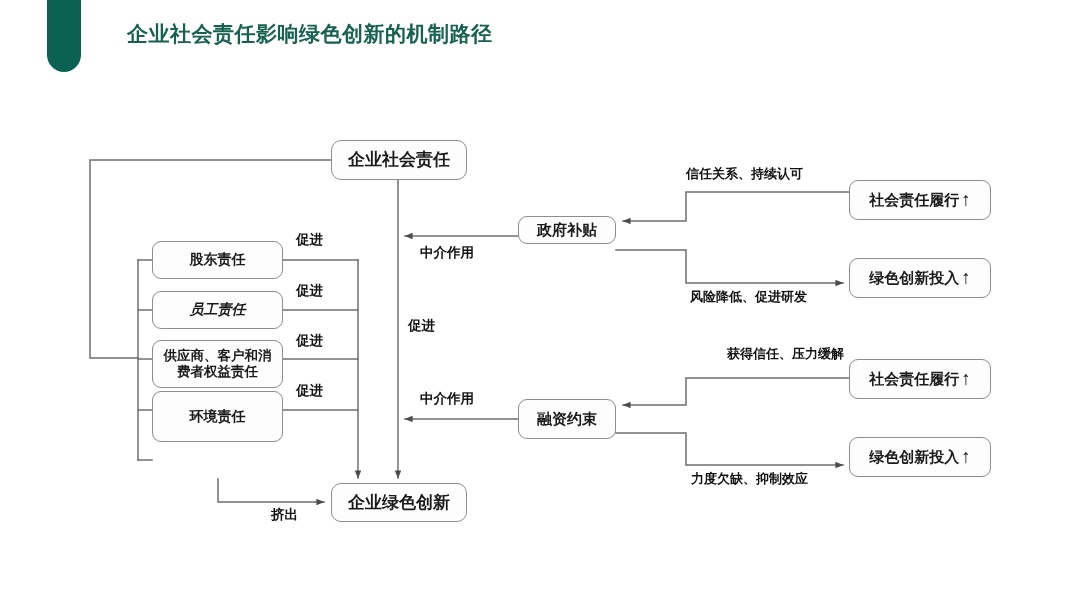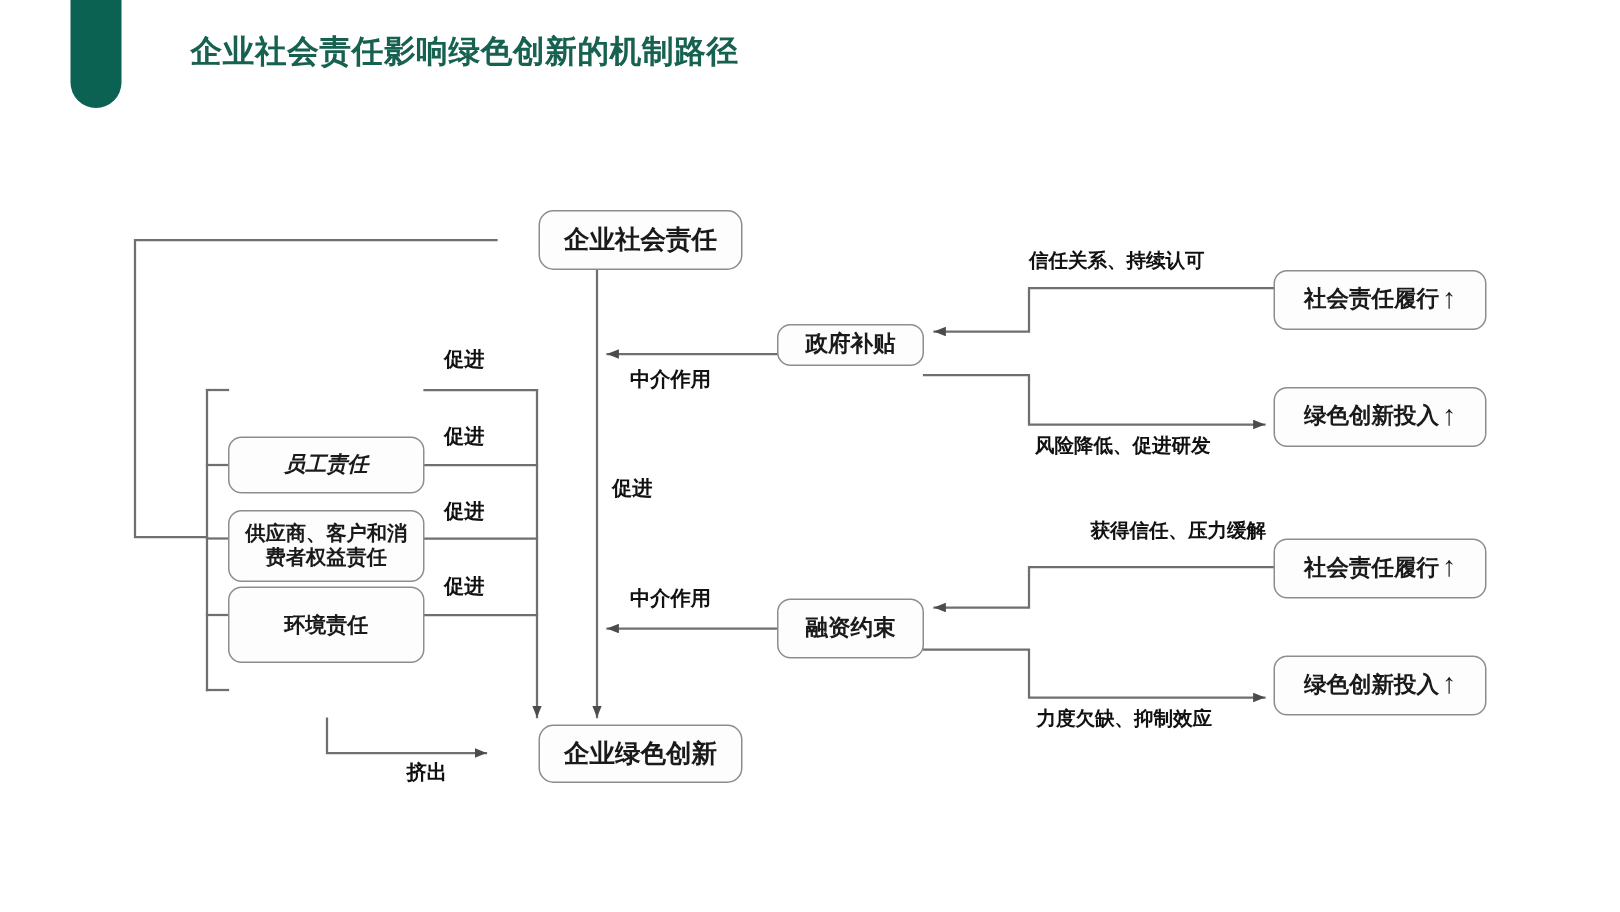--- a/index.html
+++ b/index.html
@@ -71,21 +71,20 @@
     text-align: center;
     color: #1a1a1a;
     font-weight: bold;
     line-height: 1.12;
     font-size: 14px;
     white-space: nowrap;
   }
   .node.big {
     font-size: 17px;
     border-radius: 10px;
-    margin-left: 28px;
   }
   .node.two-line {
     white-space: normal;
     font-size: 13.5px;
     line-height: 1.2;
     padding: 0 4px;
   }
   .node .arrow-up {
     font-weight: bold;
     font-size: 19px;
@@ -161,20 +160,23 @@
     </svg>
 
     <div class="node big" style="left:331px; top:140px; width:136px; height:40px;">
       <span>企业社会责任</span>
     </div>
 
     <div class="node big" style="left:331px; top:483px; width:136px; height:39px;">
       <span>企业绿色创新</span>
     </div>
 
+    <div class="node" style="left:152px; top:241px; width:131px; height:38px;">
+      <span>股东责任</span>
+    </div>
 
     <div class="node" style="left:152px; top:291px; width:131px; height:38px;font-style:italic;">
       <span>员工责任</span>
     </div>
 
     <div class="node two-line" style="left:152px; top:340px; width:131px; height:48px;">
       <span>供应商、客户和消费者权益责任</span>
     </div>
 
     <div class="node" style="left:152px; top:391px; width:131px; height:51px;text-align:right;">

